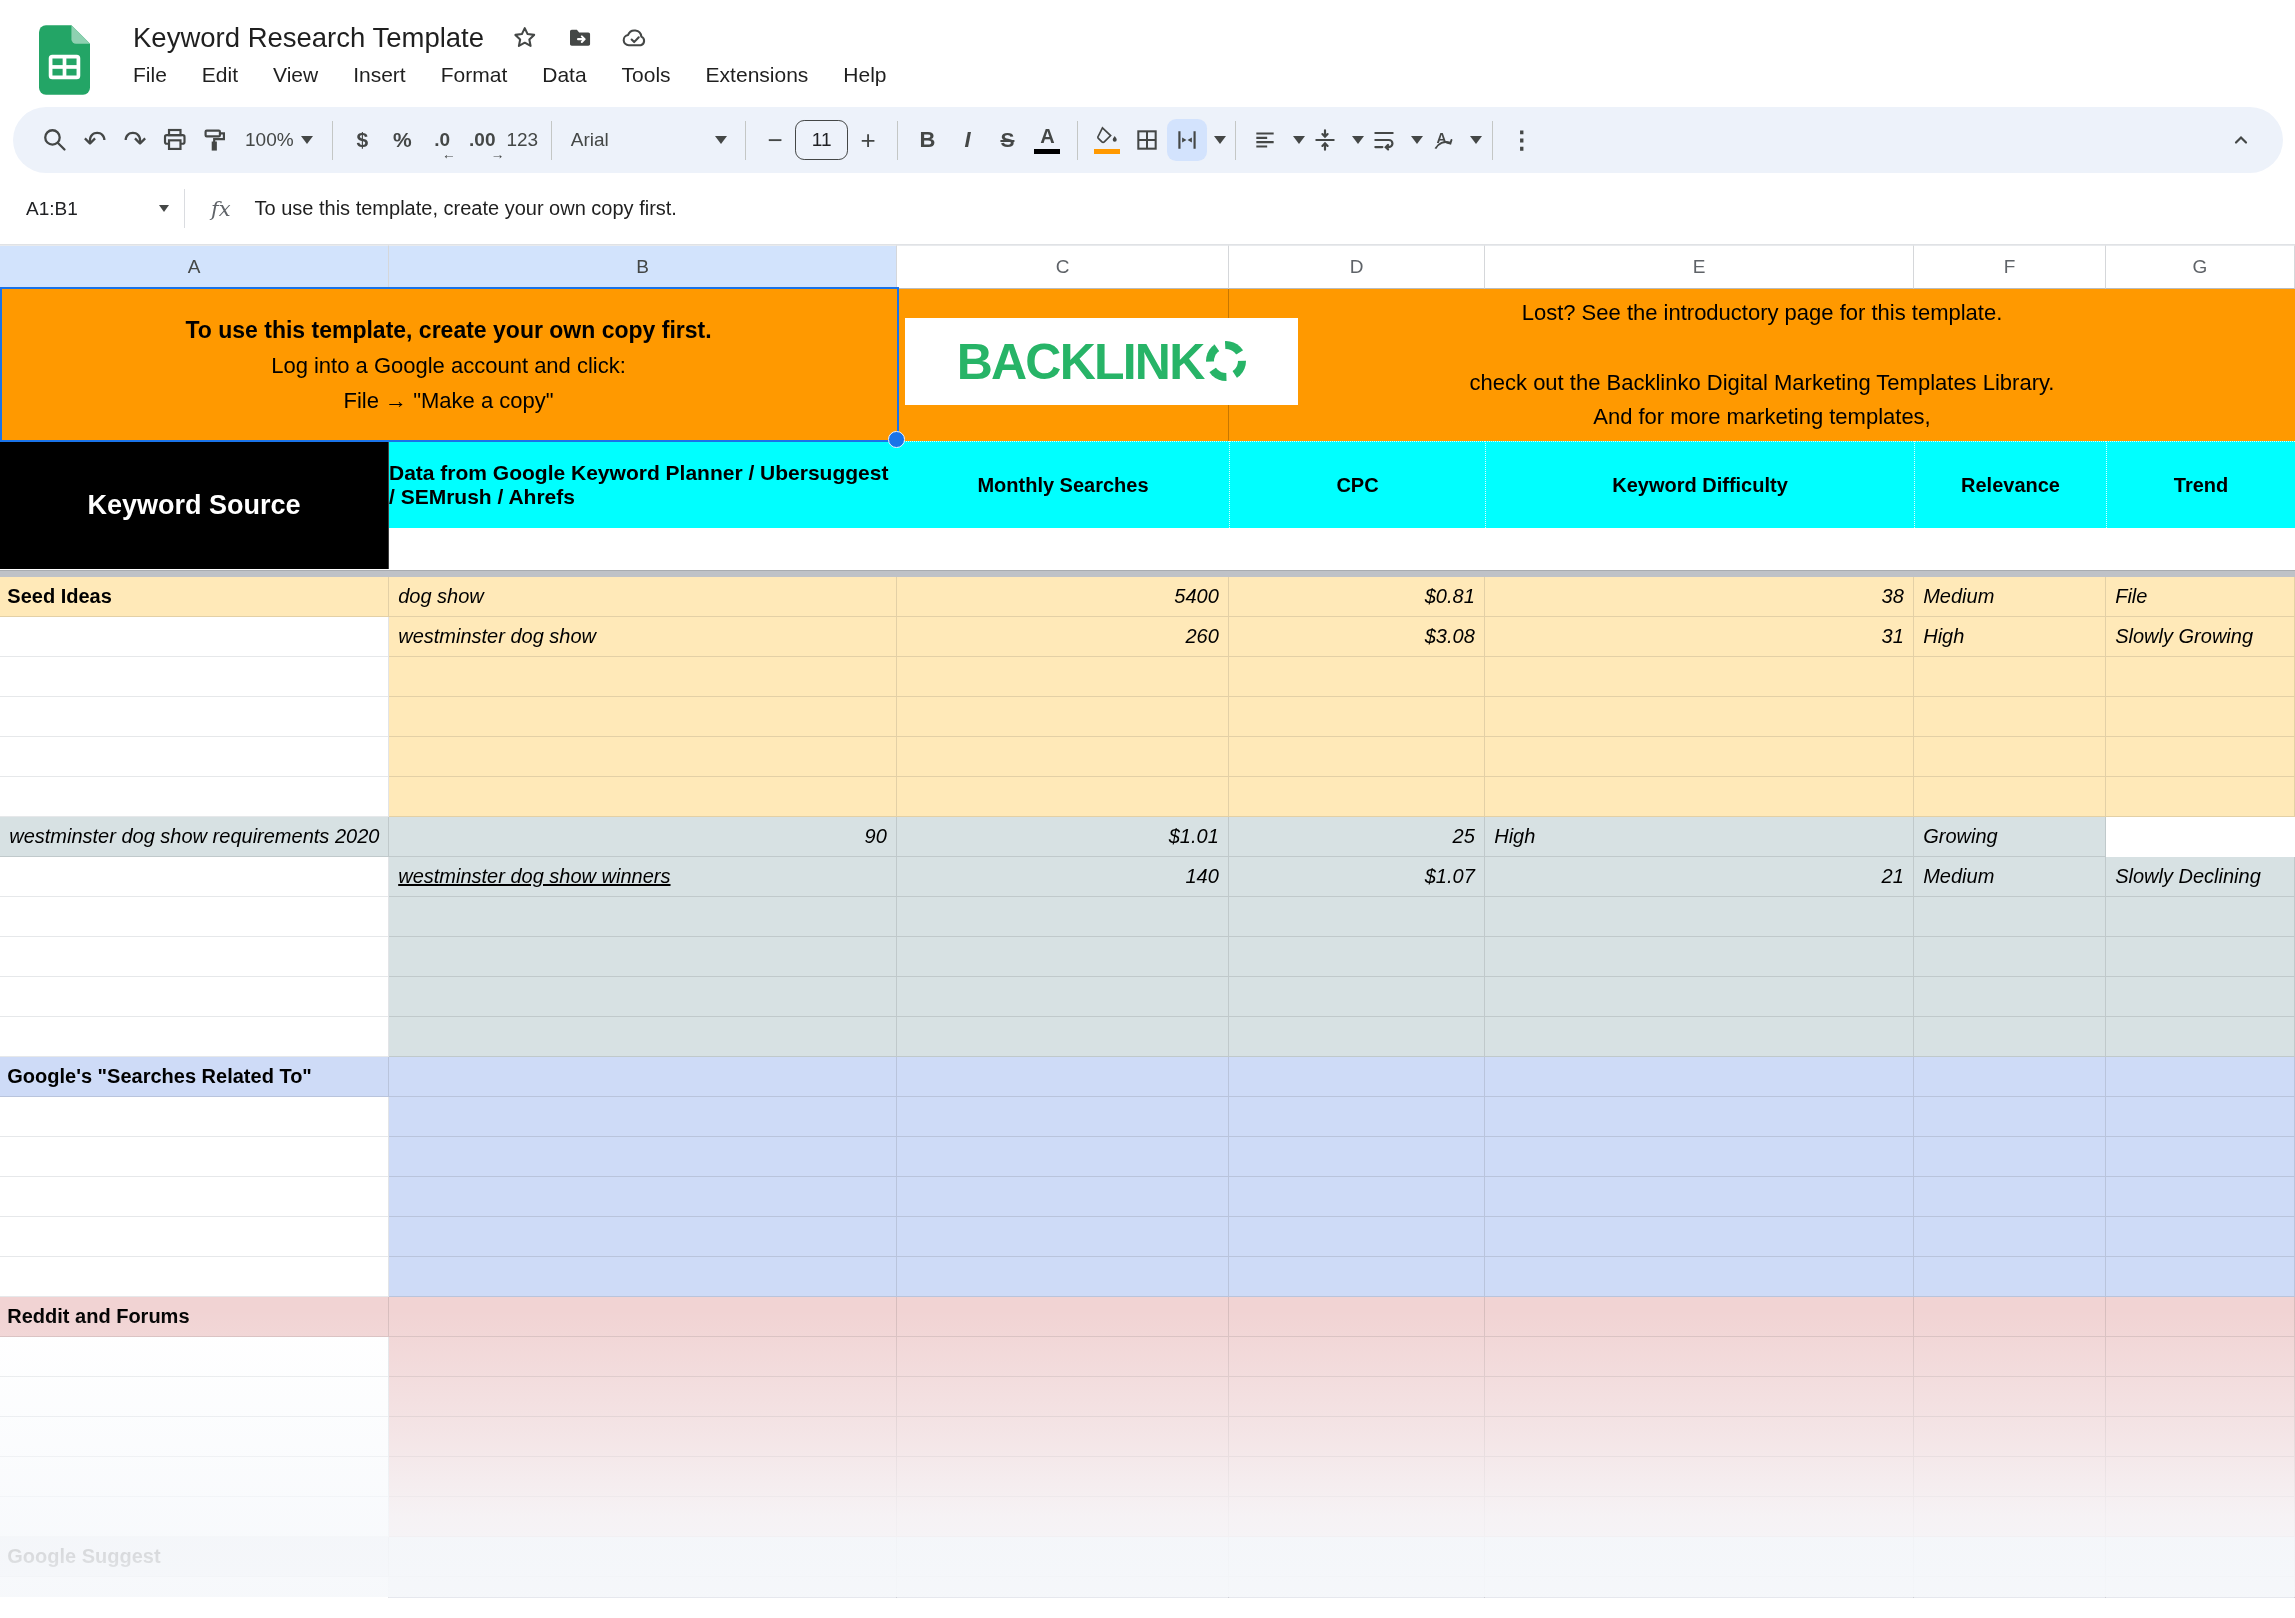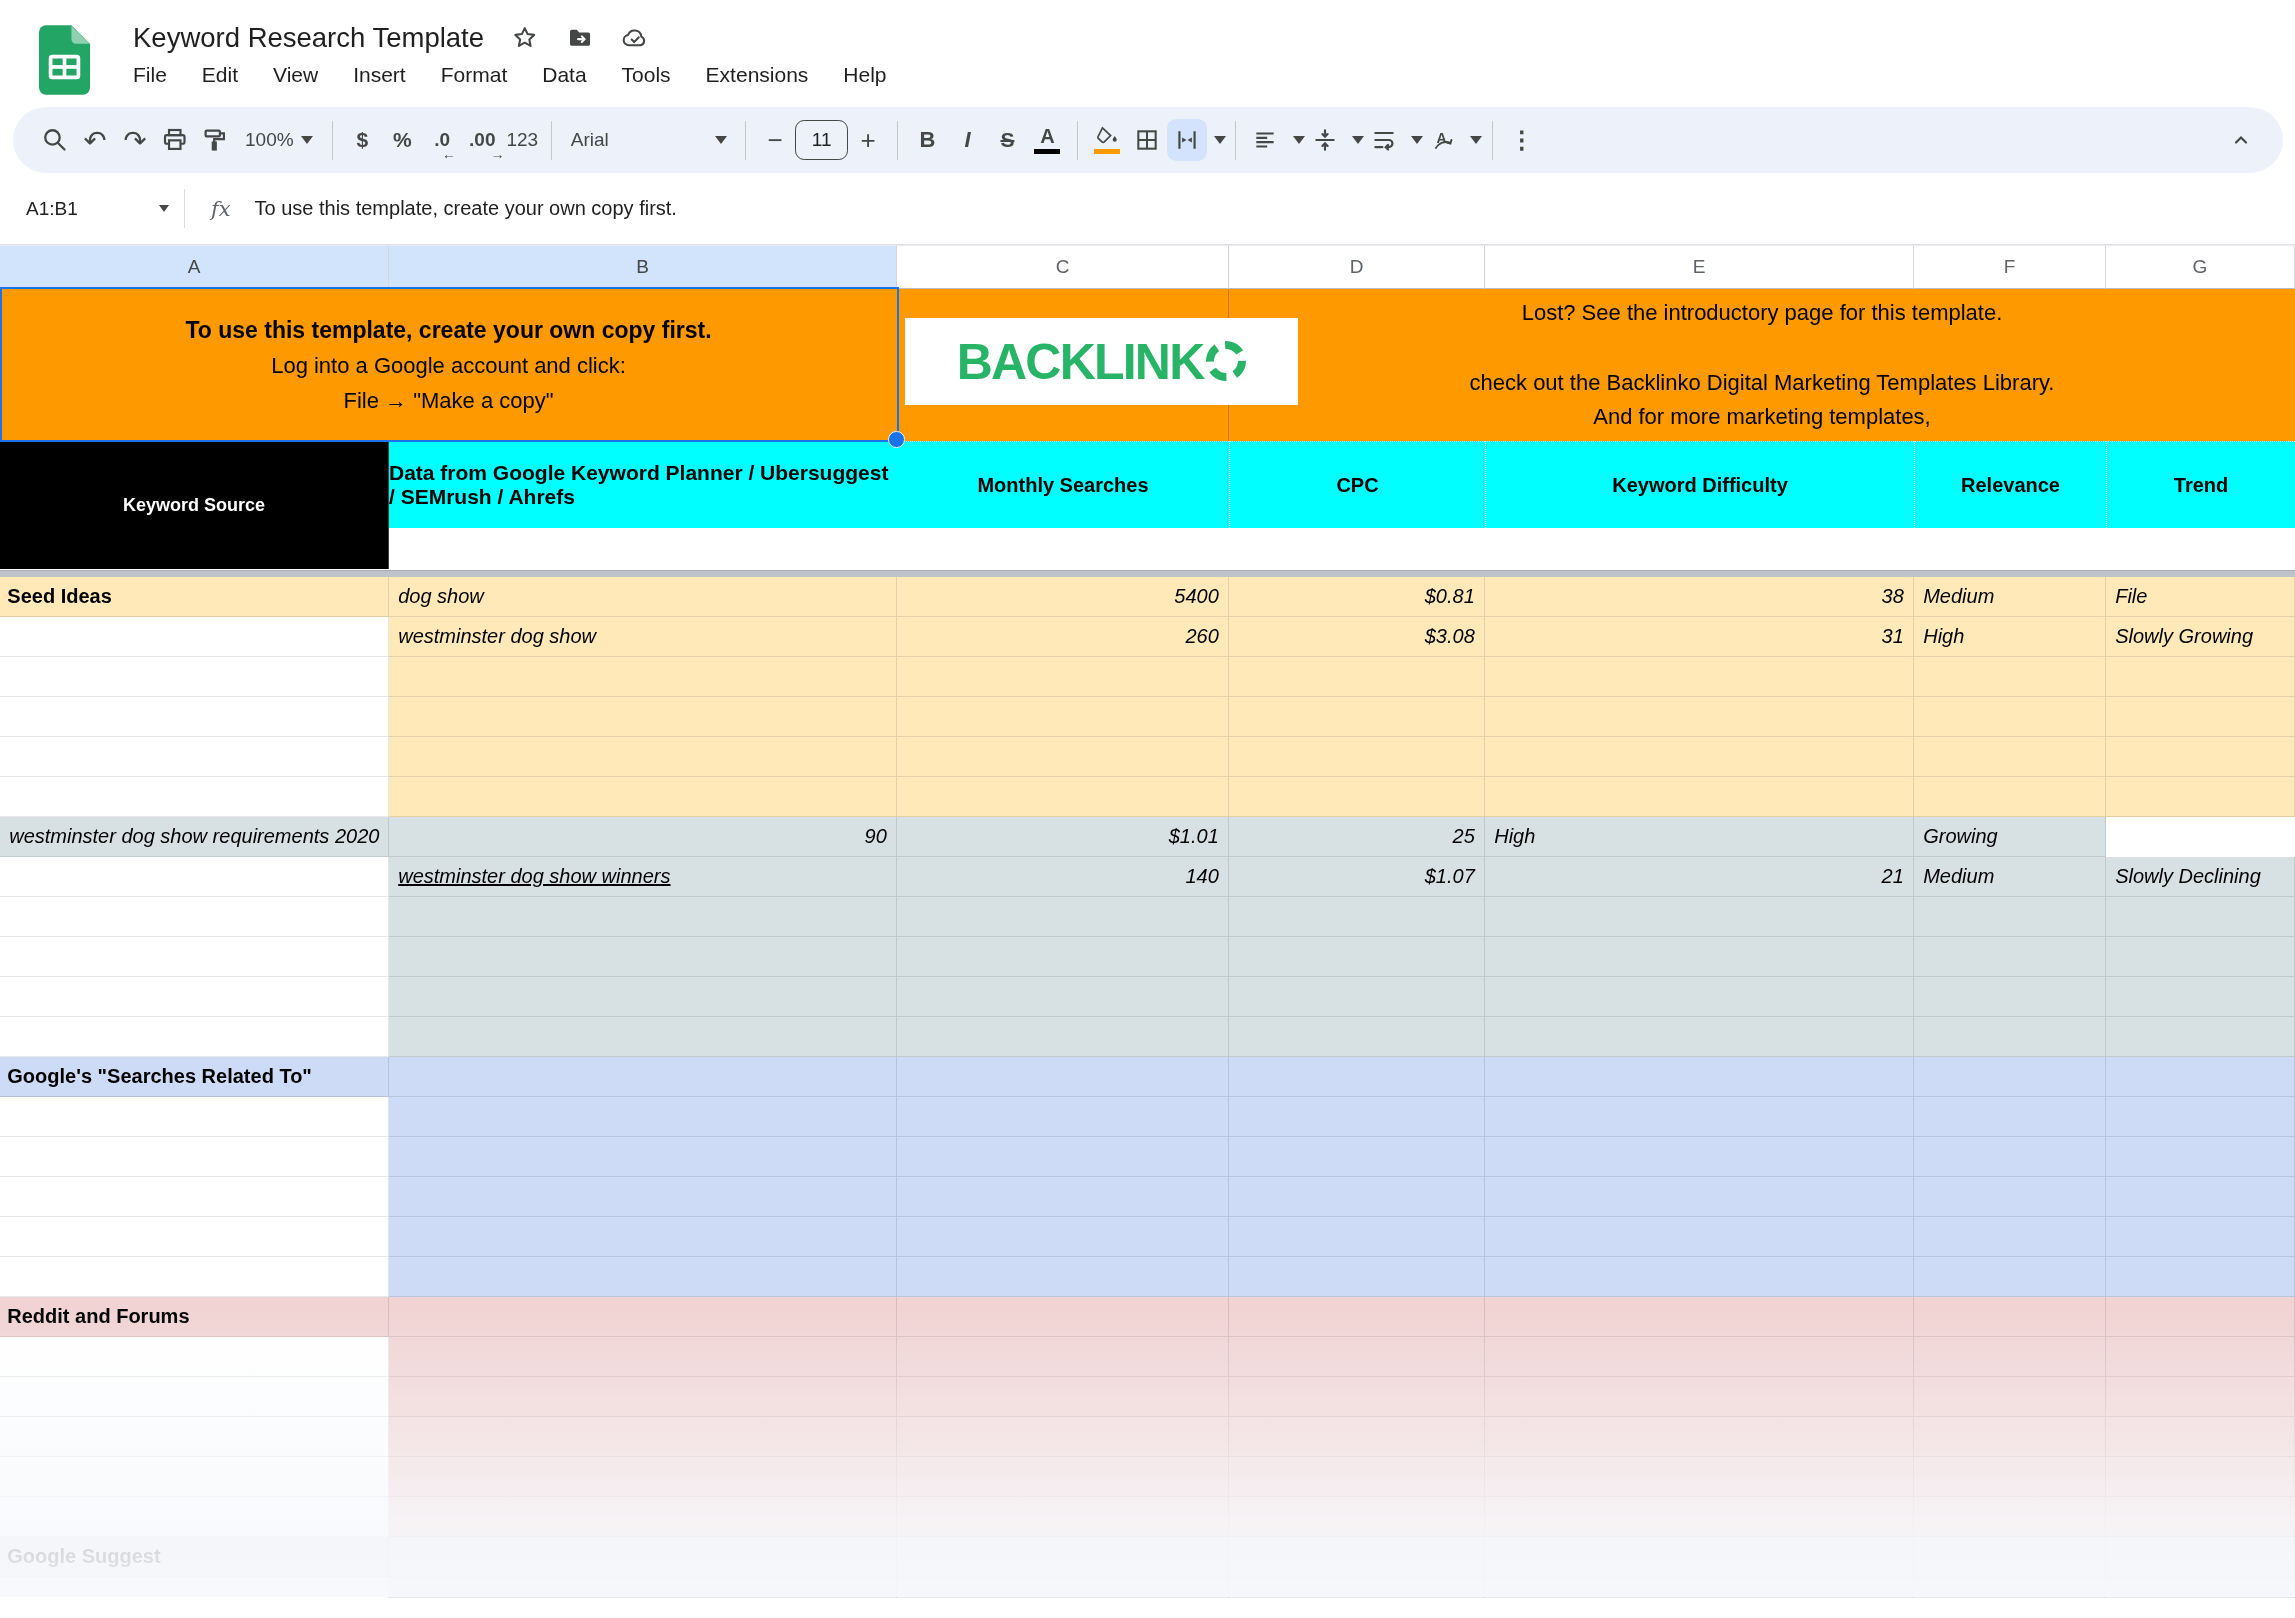--- a/index.html
+++ b/index.html
@@ -54,21 +54,21 @@
   .bcell.c{border-right:0.9px solid rgba(0,0,0,.22);}
   .banner-ab{display:flex;flex-direction:column;justify-content:center;text-align:center;font-size:22px;line-height:35px;color:#000;}
   .banner-ab .l1{font-weight:700;font-size:23px;}
   .banner-right{display:flex;flex-direction:column;justify-content:center;text-align:center;font-size:22px;line-height:34px;color:#000;}
   .banner-right .sp{height:36px;}
   .logo-box{position:absolute;left:905px;top:73px;width:393px;height:87px;background:#fff;display:flex;align-items:center;justify-content:center;z-index:3;}
   .logo-txt{font-weight:700;font-size:50px;letter-spacing:-1.8px;color:#27b467;line-height:1;}
   .logo-o{display:inline-block;width:40px;height:40px;border:8.3px dashed #27b467;border-radius:50%;box-sizing:border-box;margin-left:2.8px;vertical-align:-2.8px;}
   
   .thead{display:grid;grid-template-columns:389px 508px 1399px;grid-template-rows:87px 41px;height:129px;}
-  .kw-src{grid-row:1/3;background:#000;color:#fff;display:flex;align-items:center;justify-content:center;font-weight:700;font-size:18px;border-right:0.9px solid rgba(255,255,255,.25);box-sizing:border-box;}
+  .kw-src{grid-row:1/3;background:#000;color:#fff;display:flex;align-items:center;justify-content:center;font-weight:700;font-size:27px;border-right:0.9px solid rgba(255,255,255,.25);box-sizing:border-box;}
   .kw{grid-row:1/3;background:#00f000;color:#000;display:flex;align-items:center;justify-content:center;font-weight:700;font-size:21px;}
   .datahead{background:#00ffff;display:flex;align-items:center;justify-content:center;font-weight:700;font-size:21px;color:#000;}
   .subrow{display:grid;grid-template-columns:332px 256px 429px 192px 189px;}
   .subrow div{background:#00ffff;display:flex;align-items:center;justify-content:center;font-weight:700;font-size:20px;color:#000;
               box-sizing:border-box;border-top:0.9px dotted rgba(255,255,255,.85);border-left:0.9px dotted rgba(255,255,255,.85);}
   .subrow div:first-child{border-left:none;}
   .frozenbar{height:7.3px;background:#bfc2c7;border-top:0.9px solid #a9acb0;box-sizing:border-box;}
   
   .srow{display:grid;grid-template-columns:389px 508px 332px 256px 429px 192px 189px;height:40px;}
   .cell{box-sizing:border-box;border-right:0.9px solid rgba(60,60,60,.14);border-bottom:0.9px solid rgba(60,60,60,.14);

